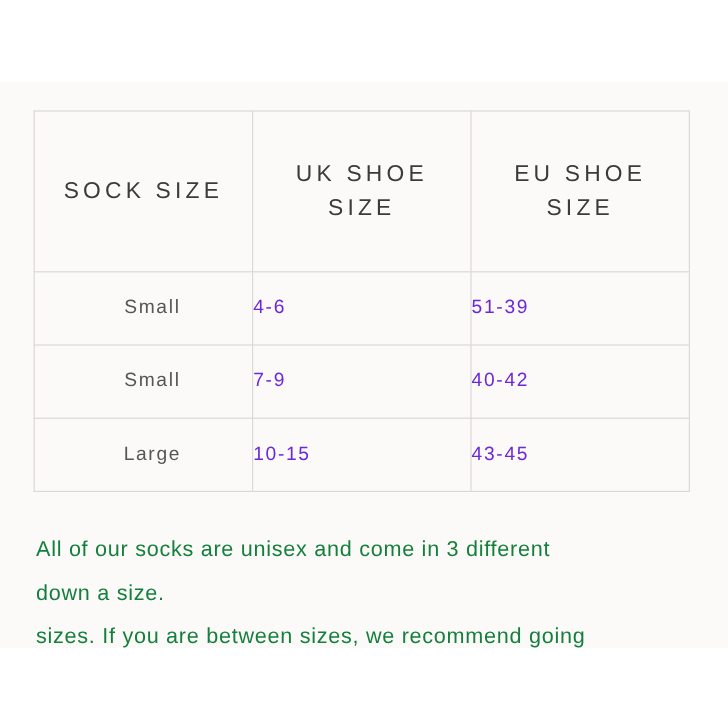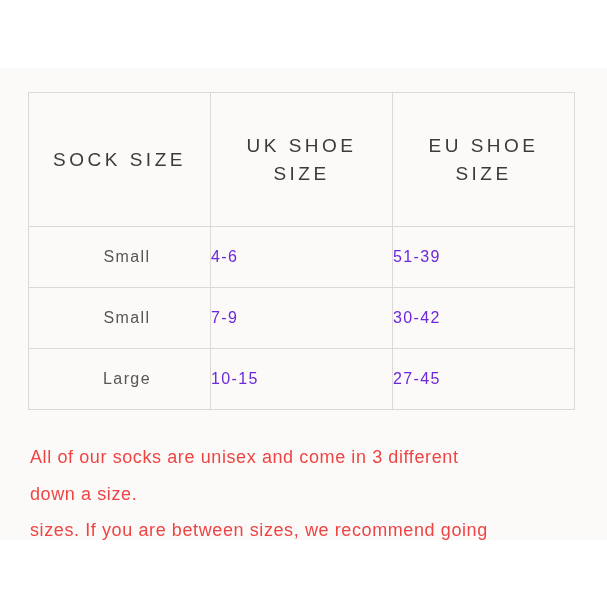--- a/index.html
+++ b/index.html
@@ -52,21 +52,21 @@
     padding-left: 15px;
     color: #565656;
     margin-left: 13px;
   }
   .note {
     position: absolute;
     left: 30px; top: 371px;
     width: 560px;
     font-size: 18px;
     letter-spacing: 0.6px;
-    color: #ef4444;
+    color: #15803d;
     line-height: 36.5px;
   }
 </style>
 </head>
 <body>
 
 <div class="band">
 
   <table class="size-chart">
     <thead>
@@ -78,26 +78,26 @@
     </thead>
     <tbody>
       <tr>
         <td class="size-label">Small</td>
         <td>4-6</td>
         <td>51-39</td>
       </tr>
       <tr>
         <td class="size-label">Small</td>
         <td>7-9</td>
-        <td>30-42</td>
+        <td>40-42</td>
       </tr>
       <tr>
         <td class="size-label">Large</td>
         <td>10-15</td>
-        <td>27-45</td>
+        <td>43-45</td>
       </tr>
     </tbody>
   </table>
 
   <div class="note">
     <div>All of our socks are unisex and come in 3 different</div>
     <div>down a size.</div>
     <div>sizes. If you are between sizes, we recommend going</div>
   </div>
 

